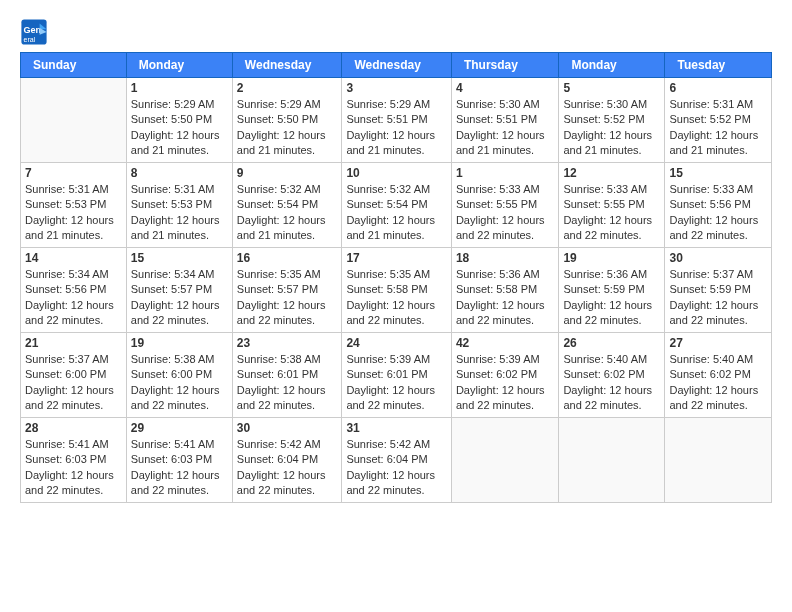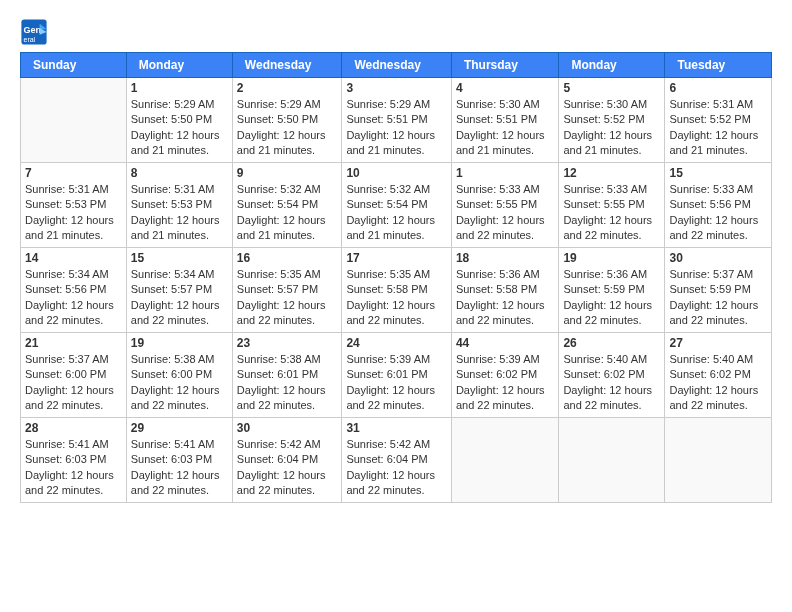--- a/index.html
+++ b/index.html
@@ -223,21 +223,21 @@
           </td>
           <td>
             <span class="day-num">23</span>
             <div class="day-info">Sunrise: 5:38 AM<br>Sunset: 6:01 PM<br>Daylight: 12 hours and 22 minutes.</div>
           </td>
           <td>
             <span class="day-num">24</span>
             <div class="day-info">Sunrise: 5:39 AM<br>Sunset: 6:01 PM<br>Daylight: 12 hours and 22 minutes.</div>
           </td>
           <td>
-            <span class="day-num">44</span>
+            <span class="day-num">42</span>
             <div class="day-info">Sunrise: 5:39 AM<br>Sunset: 6:02 PM<br>Daylight: 12 hours and 22 minutes.</div>
           </td>
           <td>
             <span class="day-num">26</span>
             <div class="day-info">Sunrise: 5:40 AM<br>Sunset: 6:02 PM<br>Daylight: 12 hours and 22 minutes.</div>
           </td>
           <td>
             <span class="day-num">27</span>
             <div class="day-info">Sunrise: 5:40 AM<br>Sunset: 6:02 PM<br>Daylight: 12 hours and 22 minutes.</div>
           </td>

